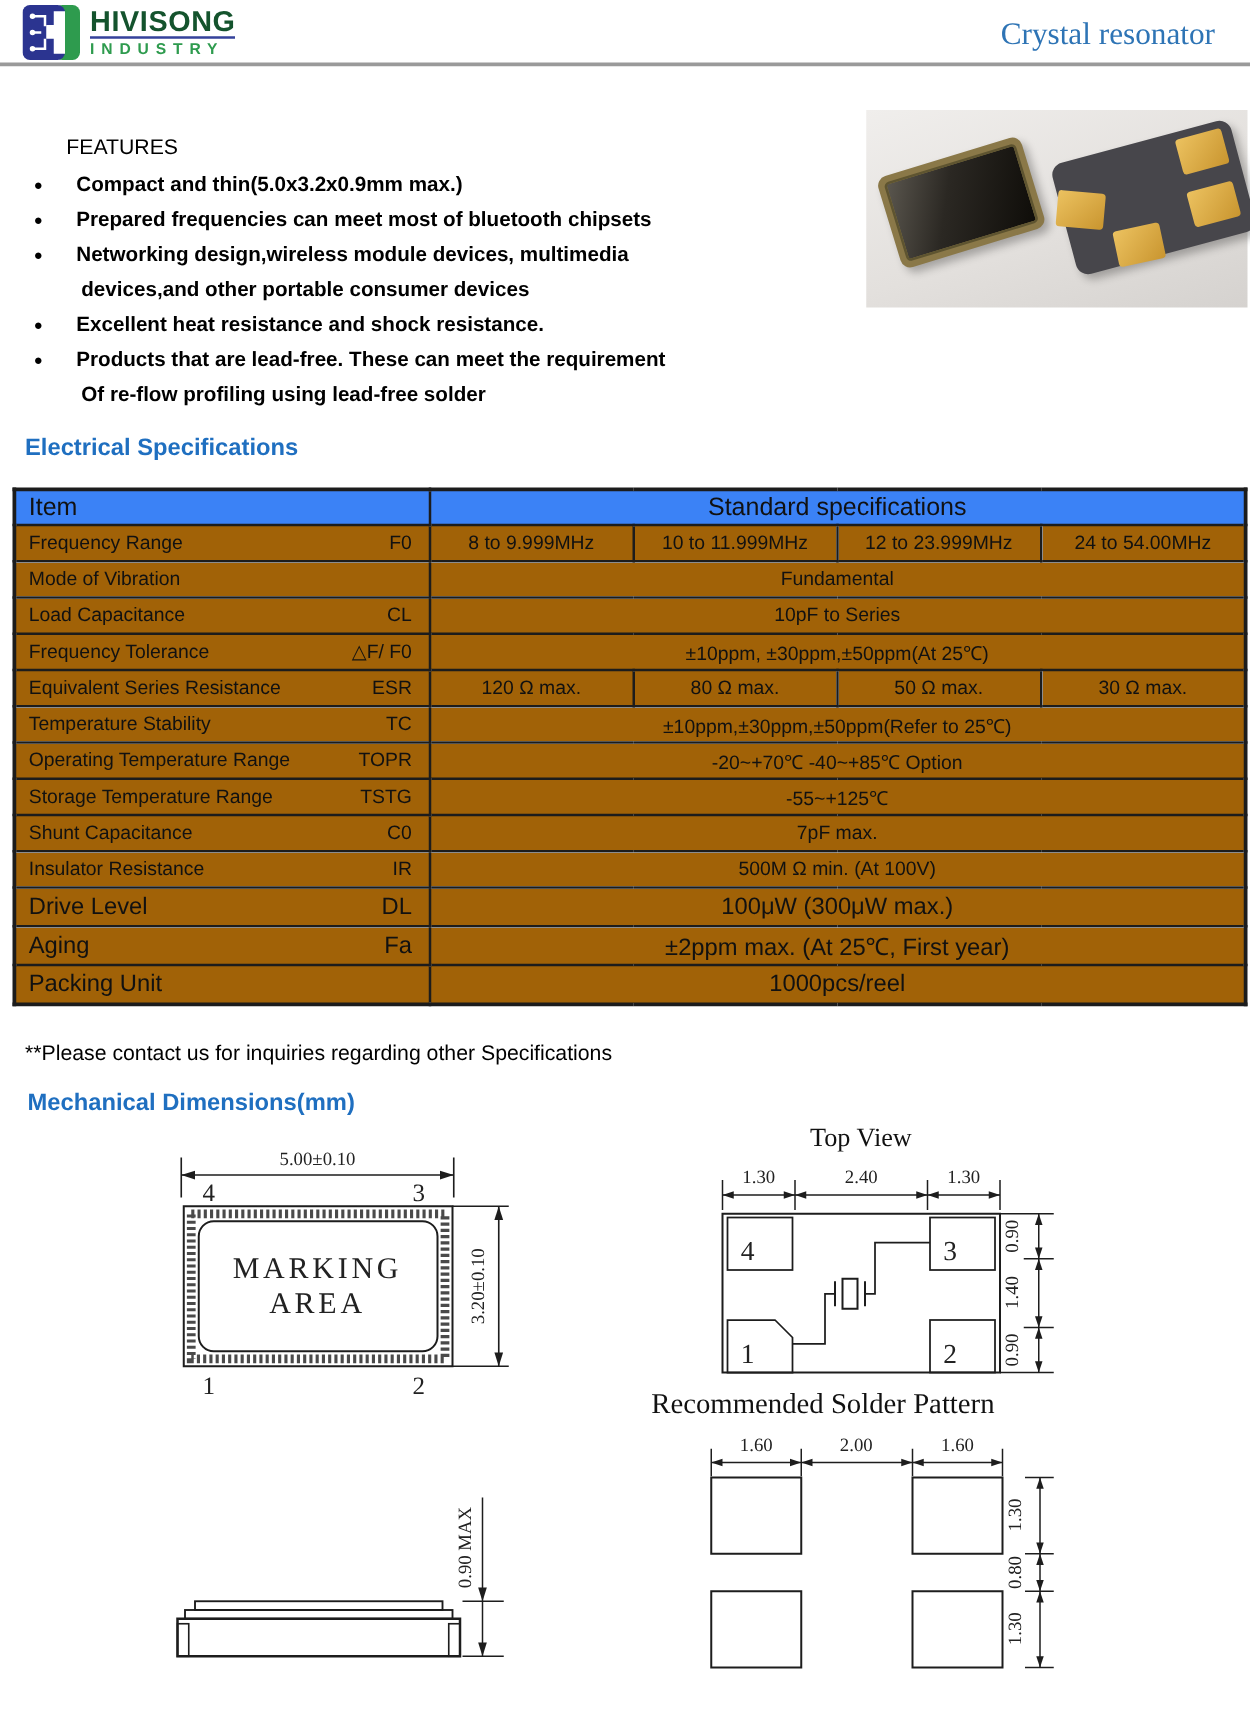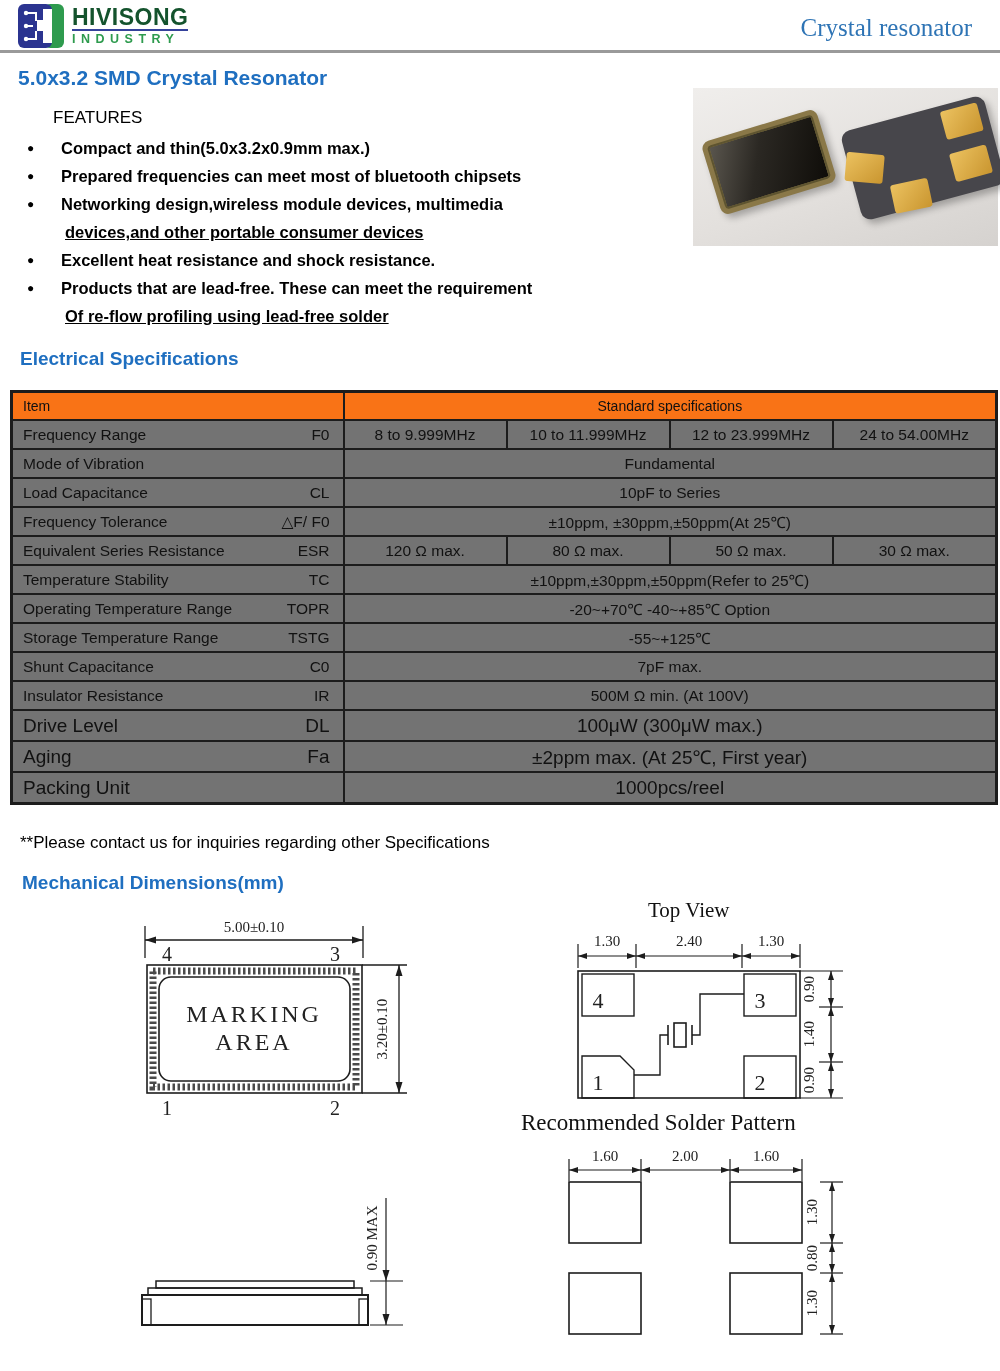--- a/index.html
+++ b/index.html
@@ -16,21 +16,21 @@
   .hdr-rule{position:absolute;left:0;top:50px;width:1000px;height:3px;background:#9a9a9a;}
 
   .page-title{position:absolute;left:18px;top:66px;font-size:21px;font-weight:bold;color:#1F6FC0;}
 
   
   .features{position:absolute;left:25px;top:108px;width:665px;}
   .feat-h{font-size:17px;font-weight:normal;margin:0 0 6px 28px;color:#000;}
   .feat-item{display:flex;}
   .bullet{width:34px;font-size:12px;line-height:28px;color:#000;flex:0 0 34px;text-align:left;padding-left:2px;}
   .feat-lines{font-size:16.5px;font-weight:bold;line-height:28px;color:#000;}
-  .feat-lines .cont{padding-left:4px;text-decoration:underline;}
+  .feat-lines .cont{padding-left:4px;}
 
   
   .photo-box{position:absolute;left:693px;top:88px;width:305px;height:158px;
              background:linear-gradient(160deg,#f0eeec 0%,#e3e0dd 55%,#d5d2cf 100%);}
   .chip-a{position:absolute;left:16px;top:36px;width:120px;height:76px;transform:rotate(-17deg);
           background:#8a7848;border-radius:8px;box-shadow:3px 5px 7px rgba(0,0,0,.28);box-sizing:border-box;padding:5px;}
   .chip-a-lid{width:100%;height:100%;box-sizing:border-box;border-radius:4px;border:2px solid #5e5430;
               background:linear-gradient(115deg,#5a564e 0%,#2b2823 40%,#0f0d09 100%);}
   .chip-b{position:absolute;left:156px;top:24px;width:148px;height:92px;transform:rotate(-15deg);
           background:#47464b;border-radius:10px;box-shadow:3px 5px 7px rgba(0,0,0,.28);}
@@ -42,22 +42,22 @@
 
   
   .sec-h{position:absolute;font-size:19px;font-weight:bold;color:#1F6FC0;}
   .elec-h{left:20px;top:348px;}
   .mech-h{left:22px;top:872px;}
 
   
   .tablewrap{position:absolute;left:10px;top:390px;}
   table.spec{border-collapse:collapse;table-layout:fixed;width:985px;border:3px solid #1c1c1c;}
   table.spec td{border:2px solid #1c1c1c;height:27px;text-align:center;font-size:15.5px;
-                color:#111;padding:0 3px;background:#737373;overflow:hidden;white-space:nowrap;}
-  tr.thead td{background:#f97316;font-size:14px;height:26px;}
+                color:#111;padding:0 3px;background:#a16207;overflow:hidden;white-space:nowrap;}
+  tr.thead td{background:#3b82f6;font-size:20px;height:26px;}
   tr.thead td.ci{text-align:left;padding-left:10px;}
   td.ci{text-align:left;}
   .cf{display:flex;justify-content:space-between;align-items:center;padding:0 10px 0 7px;}
   tr.lg td{font-size:19px;height:29px;}
   .note{position:absolute;left:20px;top:833px;font-size:17px;color:#000;}
 
   
   .draw{position:absolute;}
   svg text{font-family:"Liberation Serif",serif;fill:#222;}
   .dimtx{font-size:15px;}
@@ -88,21 +88,20 @@
       <circle cx="8" cy="35" r="2.2" fill="#fff"></circle>
     </svg>
     <div class="logo-text">
       <div class="l1">HIVISONG</div>
       <div class="l2">INDUSTRY</div>
     </div>
   </div>
   <div class="hdr-type">Crystal resonator</div>
   <div class="hdr-rule"></div>
 
-  <div class="page-title">5.0x3.2 SMD Crystal Resonator</div>
 
   <div class="features">
     <div class="feat-h">FEATURES</div>
     <div class="feat-item">
       <span class="bullet">●</span>
       <div class="feat-lines">
           <div>Compact and thin(5.0x3.2x0.9mm max.)</div>
         </div>
     </div>
     <div class="feat-item">

